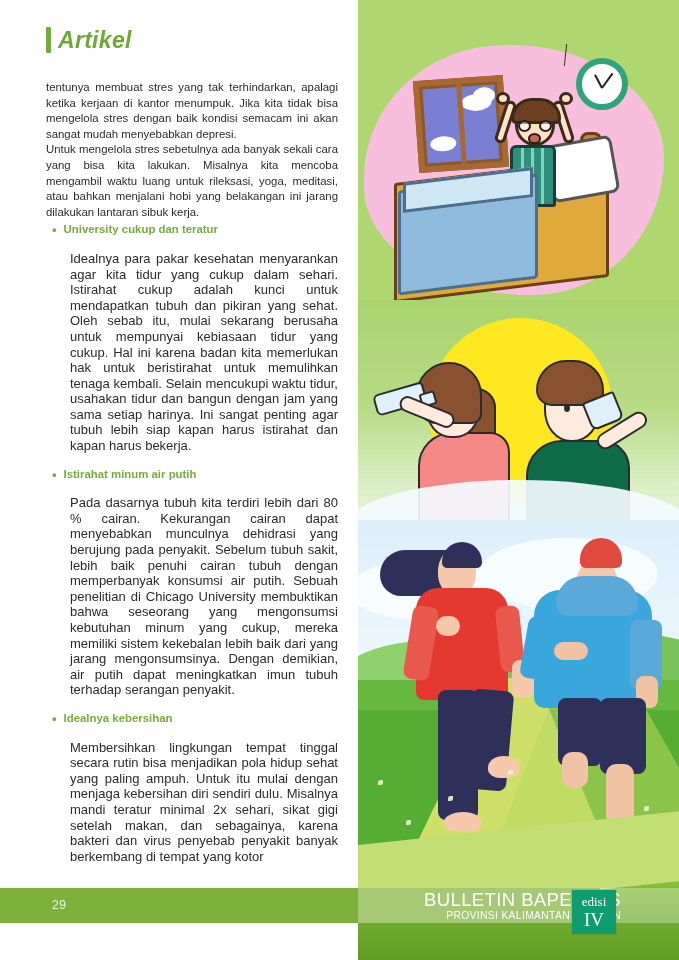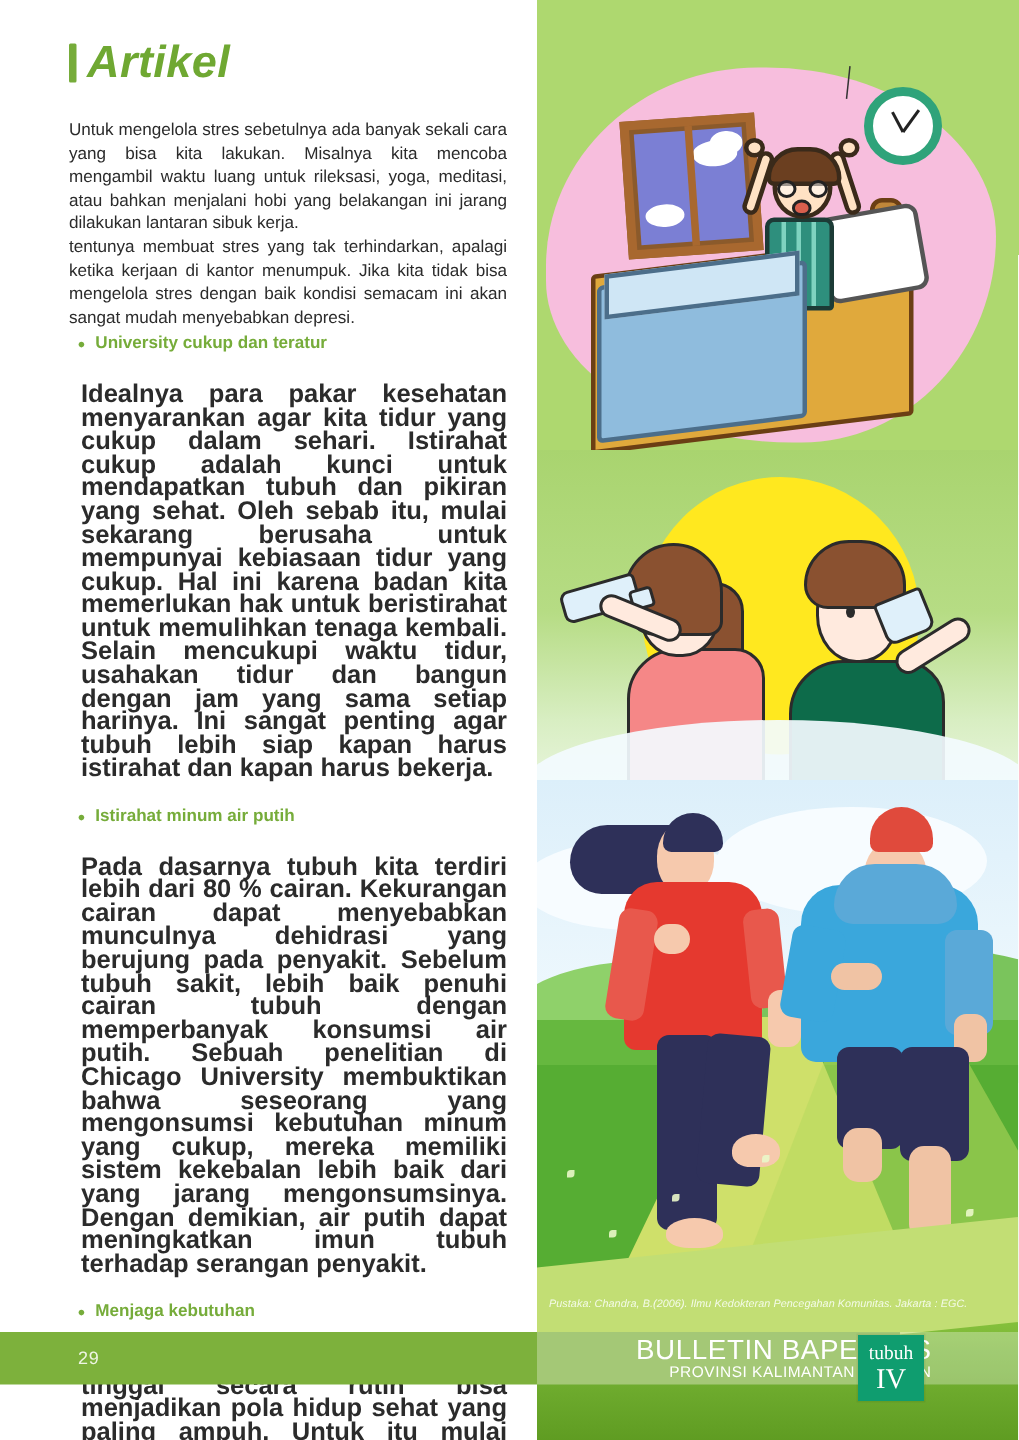--- a/index.html
+++ b/index.html
@@ -8,43 +8,43 @@
     font-family:"Liberation Sans", sans-serif;
   }
   .page{position:relative;width:679px;height:960px;background:#fff;overflow:hidden;}
 
   
   .left-col{position:absolute;left:0;top:0;width:358px;height:960px;background:#fff;}
 
   .article-head{position:absolute;left:46px;top:27px;display:flex;align-items:center;gap:7px;}
   .head-bar{width:5px;height:26px;background:#76ac3a;border-radius:1px;}
   .head-title{
-    font-size:30px;font-weight:bold;font-style:italic;color:#6fa832;
+    font-size:23px;font-weight:bold;font-style:italic;color:#6fa832;
     letter-spacing:.3px;line-height:1;
   }
 
   .body-area{position:absolute;left:46px;top:80px;width:292px;}
   .para{
     font-size:11.4px;line-height:15.6px;color:#2b2b2b;text-align:justify;
     text-justify:inter-word;margin:0 0 0 0;
   }
   .para + .para{margin-top:0px;}
 
   .bullet-block{margin-top:2px;}
   .bullet-head{
     display:flex;align-items:flex-start;gap:7px;
     font-size:11.4px;font-weight:bold;color:#76ac3a;line-height:15.6px;
     margin-left:6px;
   }
   .bullet-dot{
     color:#76ac3a;font-size:13px;line-height:15px;flex:0 0 auto;
   }
   .bullet-body{
-    font-size:17px;line-height:15.6px;color:#2b2b2b;text-align:justify;
-    text-justify:inter-word;margin-left:8px;font-weight:bold;
+    font-size:13px;line-height:15.6px;color:#2b2b2b;text-align:justify;
+    text-justify:inter-word;margin-left:24px;
   }
 
   
   .footer-bar{
     position:absolute;left:0;top:888px;width:600px;height:35px;
     background:#7db13c;
   }
   .page-num{
     position:absolute;left:52px;top:898px;font-size:12px;color:#eef5e4;
     letter-spacing:.5px;
@@ -258,43 +258,43 @@
 
   <div class="left-col">
 
     <div class="article-head">
       <div class="head-bar"></div>
       <div class="head-title">Artikel</div>
     </div>
 
     <div class="body-area">
 
+      <p class="para">tentunya membuat stres yang tak terhindarkan, apalagi ketika kerjaan di kantor menumpuk. Jika kita tidak bisa mengelola stres dengan baik kondisi semacam ini akan sangat mudah menyebabkan depresi.</p>
       <p class="para">Untuk mengelola stres sebetulnya ada banyak sekali cara yang bisa kita lakukan. Misalnya kita mencoba mengambil waktu luang untuk rileksasi, yoga, meditasi, atau bahkan menjalani hobi yang belakangan ini jarang dilakukan lantaran sibuk kerja.</p>
-      <p class="para">tentunya membuat stres yang tak terhindarkan, apalagi ketika kerjaan di kantor menumpuk. Jika kita tidak bisa mengelola stres dengan baik kondisi semacam ini akan sangat mudah menyebabkan depresi.</p>
 
       <div class="bullet-block">
         <div class="bullet-head">
           <span class="bullet-dot">•</span>
           <span>University cukup dan teratur</span>
         </div>
         <p class="bullet-body">Idealnya para pakar kesehatan menyarankan agar kita tidur yang cukup dalam sehari. Istirahat cukup adalah kunci untuk mendapatkan tubuh dan pikiran yang sehat. Oleh sebab itu, mulai sekarang berusaha untuk mempunyai kebiasaan tidur yang cukup. Hal ini karena badan kita memerlukan hak untuk beristirahat untuk memulihkan tenaga kembali. Selain mencukupi waktu tidur, usahakan tidur dan bangun dengan jam yang sama setiap harinya. Ini sangat penting agar tubuh lebih siap kapan harus istirahat dan kapan harus bekerja.</p>
       </div>
 
       <div class="bullet-block">
         <div class="bullet-head">
           <span class="bullet-dot">•</span>
           <span>Istirahat minum air putih</span>
         </div>
         <p class="bullet-body">Pada dasarnya tubuh kita terdiri lebih dari 80 % cairan. Kekurangan cairan dapat menyebabkan munculnya dehidrasi yang berujung pada penyakit. Sebelum tubuh sakit, lebih baik penuhi cairan tubuh dengan memperbanyak konsumsi air putih. Sebuah penelitian di Chicago University membuktikan bahwa seseorang yang mengonsumsi kebutuhan minum yang cukup, mereka memiliki sistem kekebalan lebih baik dari yang jarang mengonsumsinya. Dengan demikian, air putih dapat meningkatkan imun tubuh terhadap serangan penyakit.</p>
       </div>
 
       <div class="bullet-block">
         <div class="bullet-head">
           <span class="bullet-dot">•</span>
-          <span>Menjaga kebutuhan</span>
+          <span>Idealnya kebersihan</span>
         </div>
         <p class="bullet-body">Membersihkan lingkungan tempat tinggal secara rutin bisa menjadikan pola hidup sehat yang paling ampuh. Untuk itu mulai dengan menjaga kebersihan diri sendiri dulu. Misalnya mandi teratur minimal 2x sehari, sikat gigi setelah makan, dan sebagainya, karena bakteri dan virus penyebab penyakit banyak berkembang di tempat yang kotor</p>
       </div>
 
     </div>
   </div>
 
   <div class="right-col">
 
     <div class="scene scene1">
@@ -415,26 +415,25 @@
       <div class="petal" style="left:306px;top:320px"></div>
     </div>
 
     <div class="bottom-green"></div>
     <div class="diag-light"></div>
   </div>
 
   <div class="footer-bar"></div>
   <div class="page-num">29</div>
 
-  <div class="citation">Pustaka: Chandra, B.(2006). Ilmu Kedokteran Pencegahan Komunitas. Jakarta : EGC.</div>
 
   <div class="brand-bar"></div>
   <div class="brand">
     <div class="brand-main">BULLETIN BAPELKES</div>
     <div class="brand-sub">PROVINSI KALIMANTAN SELATAN</div>
   </div>
 
   <div class="edisi">
-    <div class="edisi-1">tubuh</div>
+    <div class="edisi-1">edisi</div>
     <div class="edisi-2">IV</div>
   </div>
 
 </div>
 
 </body></html>

